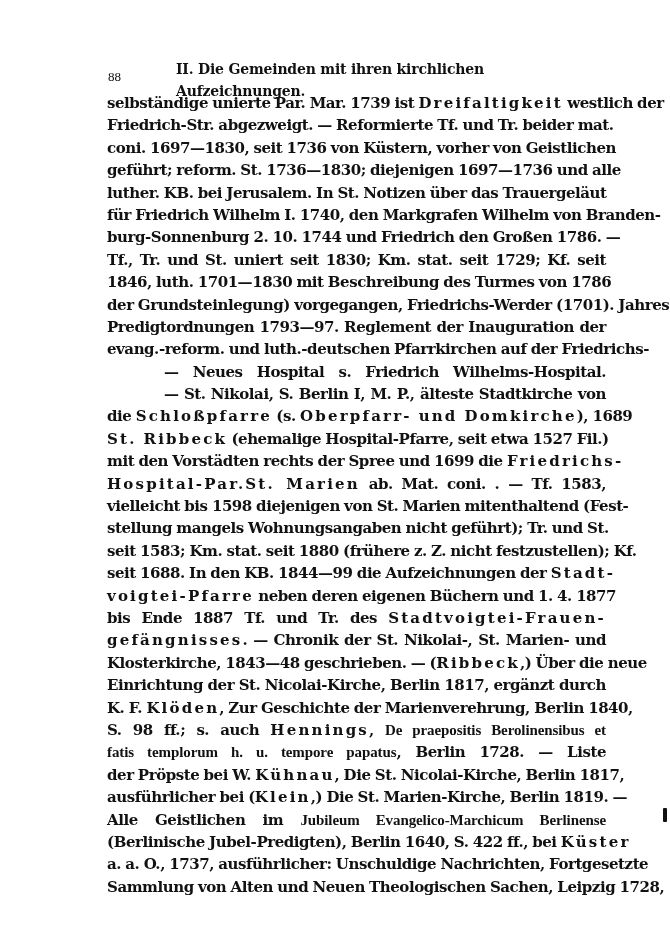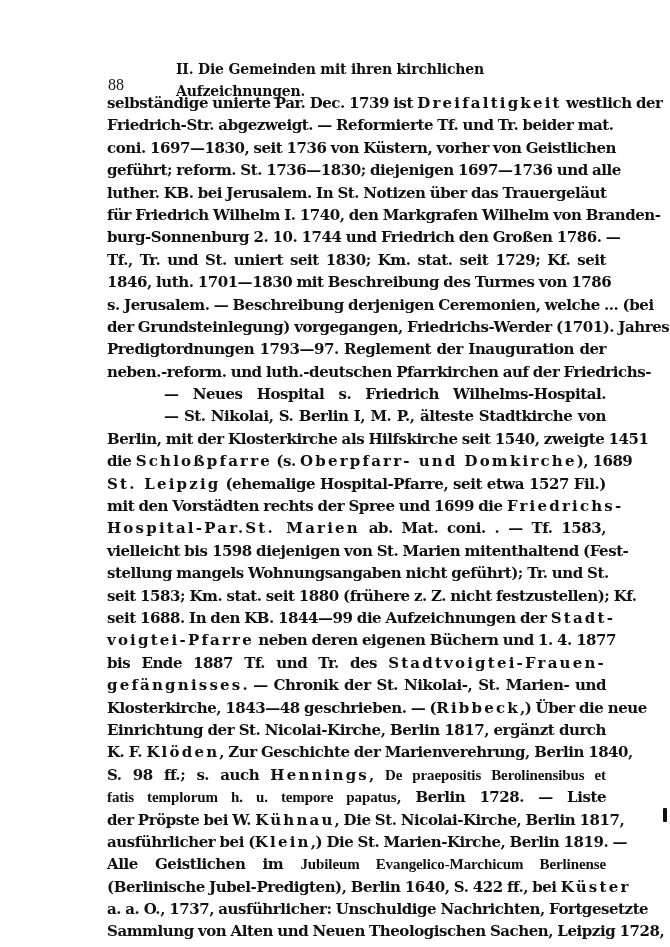--- a/index.html
+++ b/index.html
@@ -26,23 +26,23 @@
       left: 108px;
       top: 58px;
       width: 500px;
       height: 22px;
       font-size: 14px;
       line-height: 22px;
     }
     .page-number {
       position: absolute;
       left: 0;
-      top: 16px;
+      top: 8px;
       font-family: "Liberation Serif", serif;
-      font-size: 16px;
+      font-size: 13px;
     }
     .running-head {
       position: absolute;
       left: 68px;
       top: 0;
       font-family: "DejaVu Serif", serif;
       font-weight: bold;
       font-size: 14px;
       letter-spacing: -0.2px;
     }
@@ -82,38 +82,36 @@
 <body>
 
 <div class="page">
 
   <div class="header">
     <span class="page-number">88</span>
     <span class="running-head">II. Die Gemeinden mit ihren kirchlichen Aufzeichnungen.</span>
   </div>
 
   <div class="body-text" id="body-text">
-      <div class="line"><span>selbständige unierte Par. Dec. 1739 ist </span><span class="sp">Dreifaltigkeit</span><span> westlich der</span></div>
+      <div class="line"><span>selbständige unierte Par. Mar. 1739 ist </span><span class="sp">Dreifaltigkeit</span><span> westlich der</span></div>
       <div class="line"><span>Friedrich-Str. abgezweigt. — Reformierte Tf. und Tr. beider mat.</span></div>
       <div class="line"><span>coni. 1697—1830, seit 1736 von Küstern, vorher von Geistlichen</span></div>
       <div class="line"><span>geführt; reform. St. 1736—1830; diejenigen 1697—1736 und alle</span></div>
       <div class="line"><span>luther. KB. bei Jerusalem. In St. Notizen über das Trauergeläut</span></div>
       <div class="line"><span>für Friedrich Wilhelm I. 1740, den Markgrafen Wilhelm von Branden-</span></div>
       <div class="line"><span>burg-Sonnenburg 2. 10. 1744 und Friedrich den Großen 1786. —</span></div>
       <div class="line"><span>Tf., Tr. und St. uniert seit 1830; Km. stat. seit 1729; Kf. seit</span></div>
       <div class="line"><span>1846, luth. 1701—1830 mit Beschreibung des Turmes von 1786</span></div>
-      <div class="line"><span>s. Jerusalem. — Beschreibung derjenigen Ceremonien, welche ... (bei</span></div>
       <div class="line"><span>der Grundsteinlegung) vorgegangen, Friedrichs-Werder (1701). Jahres-</span></div>
       <div class="line"><span>Predigtordnungen 1793—97. Reglement der Inauguration der</span></div>
-      <div class="line"><span>neben.-reform. und luth.-deutschen Pfarrkirchen auf der Friedrichs-</span></div>
+      <div class="line"><span>evang.-reform. und luth.-deutschen Pfarrkirchen auf der Friedrichs-</span></div>
       <div class="line indent"><span>— </span><span class="bold">Neues Hospital</span><span> s. Friedrich Wilhelms-Hospital.</span></div>
       <div class="line indent"><span>— </span><span class="bold">St. Nikolai</span><span>, S. Berlin I, M. P., älteste Stadtkirche von</span></div>
-      <div class="line"><span>Berlin, mit der Klosterkirche als Hilfskirche seit 1540, zweigte 1451</span></div>
       <div class="line"><span>die </span><span class="sp">Schloßpfarre</span><span> (s. </span><span class="sp">Oberpfarr- und Domkirche</span><span>), 1689</span></div>
-      <div class="line"><span class="sp">St. Leipzig</span><span> (ehemalige Hospital-Pfarre, seit etwa 1527 Fil.)</span></div>
+      <div class="line"><span class="sp">St. Ribbeck</span><span> (ehemalige Hospital-Pfarre, seit etwa 1527 Fil.)</span></div>
       <div class="line"><span>mit den Vorstädten rechts der Spree und 1699 die </span><span class="sp">Friedrichs-</span></div>
       <div class="line"><span class="sp">Hospital-Par.</span><span class="sp">St. Marien</span><span> ab. Mat. coni. </span><span>. — Tf. 1583,</span></div>
       <div class="line"><span>vielleicht bis 1598 diejenigen von St. Marien mitenthaltend (Fest-</span></div>
       <div class="line"><span>stellung mangels Wohnungsangaben nicht geführt); Tr. und St.</span></div>
       <div class="line"><span>seit 1583; Km. stat. seit 1880 (frühere z. Z. nicht festzustellen); Kf.</span></div>
       <div class="line"><span>seit 1688. In den KB. 1844—99 die Aufzeichnungen der </span><span class="sp">Stadt-</span></div>
       <div class="line"><span class="sp">voigtei-Pfarre</span><span> neben deren eigenen Büchern und 1. 4. 1877</span></div>
       <div class="line"><span>bis Ende 1887 Tf. und Tr. des </span><span class="sp">Stadtvoigtei-Frauen-</span></div>
       <div class="line"><span class="sp">gefängnisses</span><span>. — Chronik der St. Nikolai-, St. Marien- und</span></div>
       <div class="line"><span>Klosterkirche, 1843—48 geschrieben. — (</span><span class="sp">Ribbeck</span><span>,) Über die neue</span></div>

